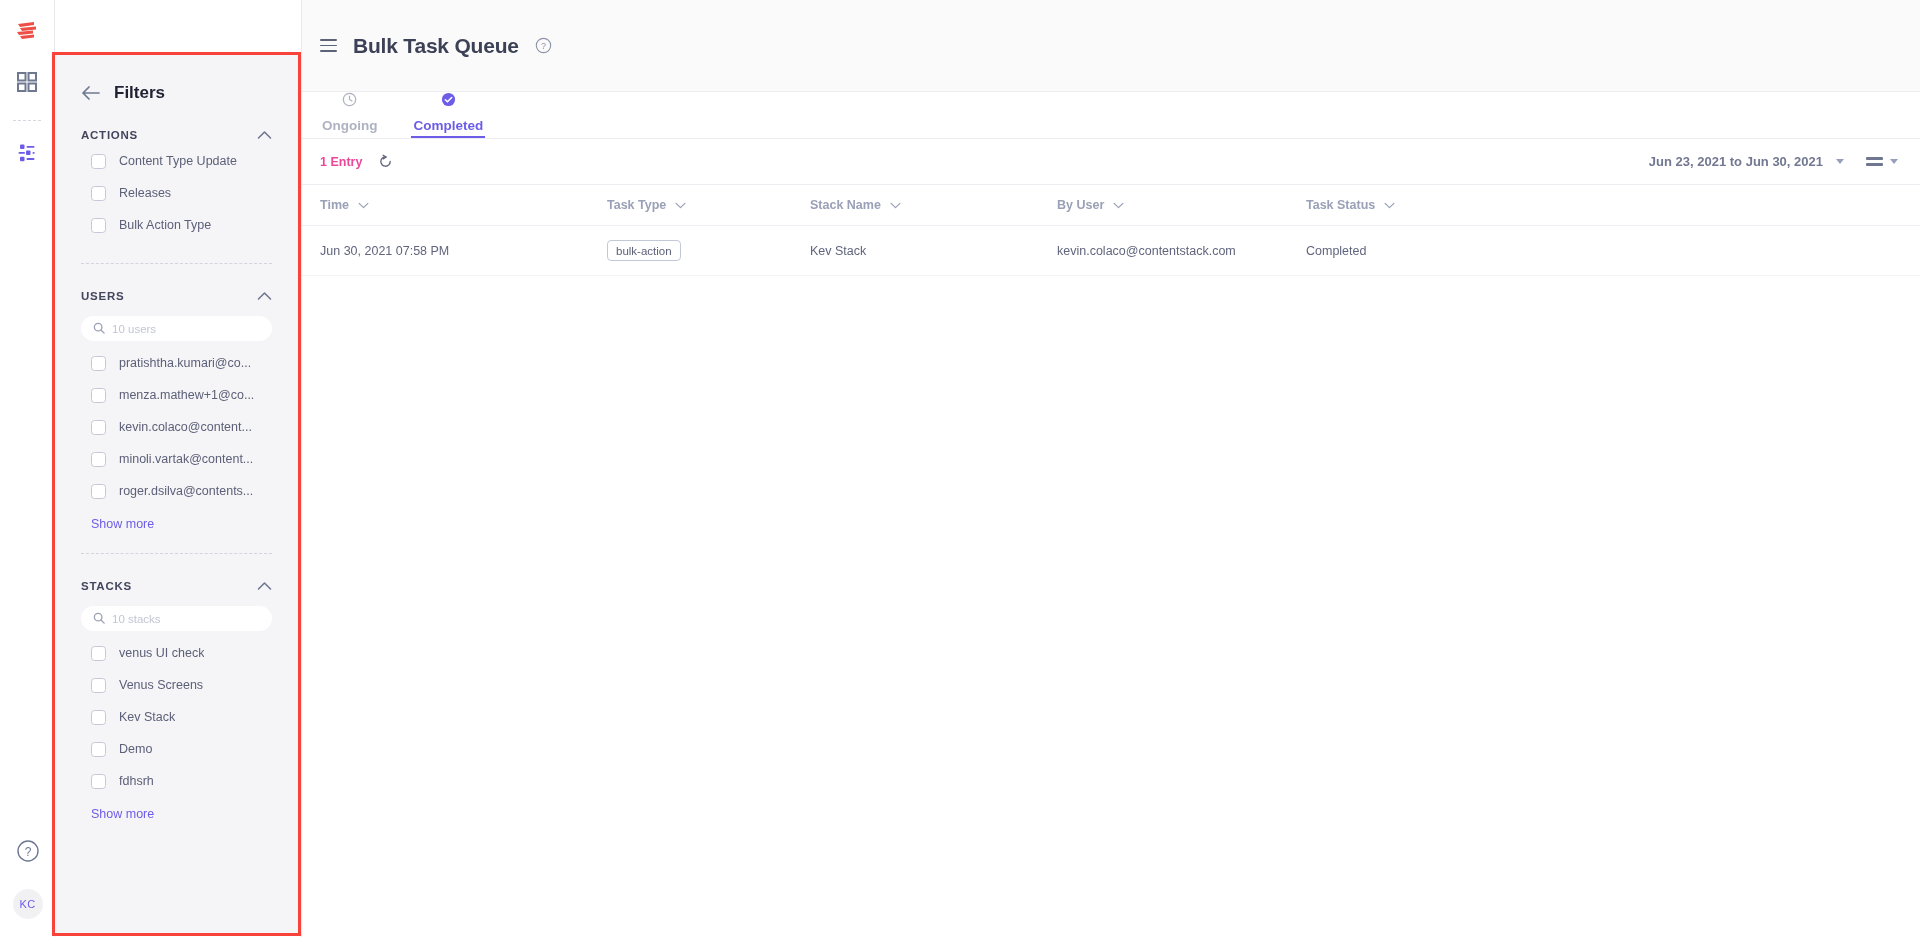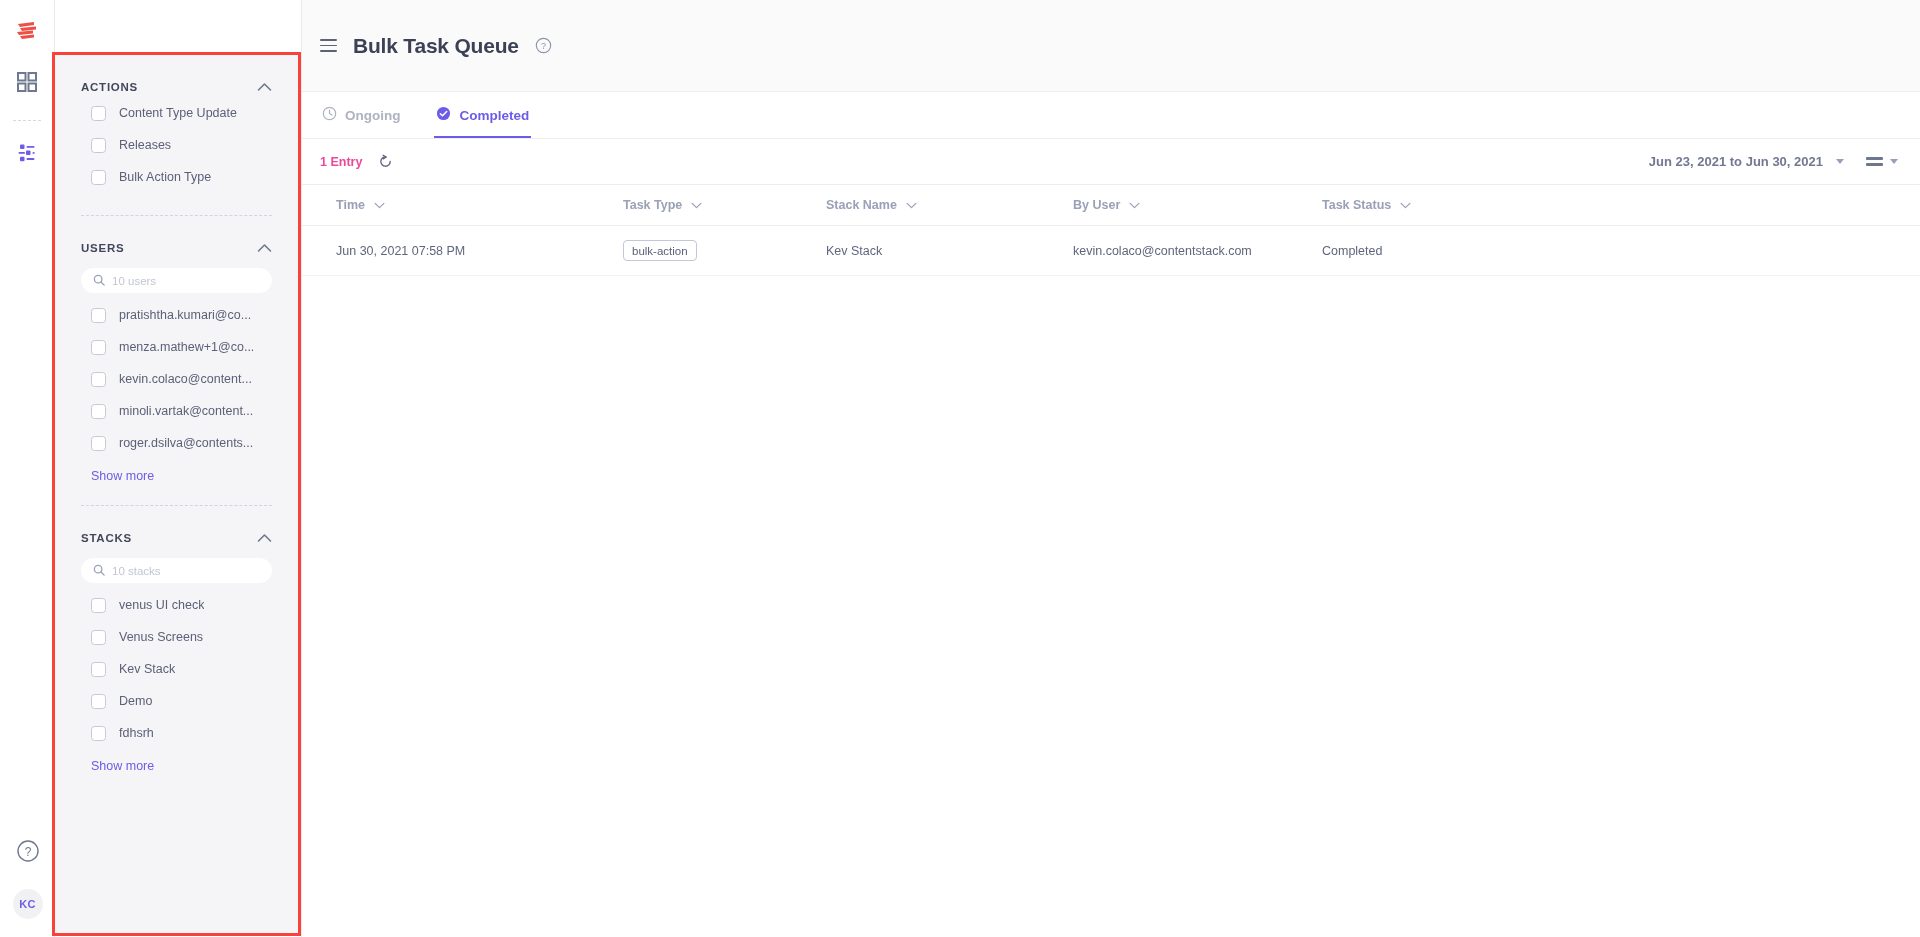--- a/index.html
+++ b/index.html
@@ -25,21 +25,21 @@
   .rail-items { margin-top: 16px; display: flex; flex-direction: column;
     align-items: center; width: 100%; }
   .rail-btn { width: 40px; height: 40px; display: flex; align-items: center;
     justify-content: center; border-radius: 6px; cursor: pointer; }
   .rail-sep { width: 28px; border-top: 1px dashed #d6d8e0; margin: 16px 0 14px 0; }
   .rail-bottom { position: absolute; bottom: 18px; left: 0; width: 55px;
     display: flex; flex-direction: column; align-items: center; gap: 22px; }
   .avatar {
     width: 30px; height: 30px; border-radius: 50%;
     background: #f1f1f4; color: #6c5ce7;
-    font-size: 11px; font-weight: bold;
+    font-size: 11px; font-weight: normal;
     display: flex; align-items: center; justify-content: center;
     letter-spacing: .3px; cursor: pointer;
   }
 
   
   .org-strip {
     position: absolute; left: 55px; top: 0; width: 246px; height: 53px;
     background: #ffffff;
     display: flex; flex-direction: column; justify-content: center;
     padding-left: 18px;
@@ -111,21 +111,21 @@
     border-bottom: 1px solid #ececf1;
   }
   .hamburger { display: flex; flex-direction: column; gap: 4px; cursor: pointer; }
   .hamburger span { width: 17px; height: 1.8px; background: #5d6278; border-radius: 1px; }
   .page-title { font-size: 21px; font-weight: bold; color: #3c4156; letter-spacing: -.2px; }
   .help-icon { cursor: pointer; display: flex; align-items: center; }
 
   .tabs { height: 47px; display: flex; align-items: stretch; gap: 32px;
     padding-left: 18px; border-bottom: 1px solid #ececf1; background: #fff; }
   .tab { display: flex; align-items: center; gap: 8px; cursor: pointer;
-    font-size: 13.5px; font-weight: bold; color: #aeb2c2; position: relative; padding: 0 2px; }
+    font-size: 13.5px; font-weight: bold; color: #aeb2c2; position: relative; padding: 0 2px; flex-direction: column; }
   .tab.active { color: #6c5ce7; }
   .tab.active::after { content: ""; position: absolute; left: 0; right: 0; bottom: 0;
     height: 2.5px; background: #6c5ce7; }
 
   .subbar { height: 46px; display: flex; align-items: center;
     padding: 0 22px 0 18px; border-bottom: 1px solid #ececf1; background: #fff; }
   .entry-count { font-size: 12.5px; font-weight: bold; color: #ec4899; }
   .refresh-icon { margin-left: 16px; cursor: pointer; display: flex; align-items: center; }
   .subbar-right { margin-left: auto; display: flex; align-items: center; gap: 22px; }
   .date-range { display: flex; align-items: center; gap: 13px; cursor: pointer;
@@ -139,21 +139,21 @@
   .view-bars i:nth-child(2) { width: 17px; }
 
   
   .table { width: 100%; }
   .thead, .trow { display: flex; align-items: center; padding: 0 18px; }
   .thead { height: 41px; border-bottom: 1px solid #eceef3; background: #fff; }
   .th { display: flex; align-items: center; gap: 9px; font-size: 12.5px;
     color: #9aa0b6; font-weight: bold; cursor: pointer; }
   .trow { height: 50px; border-bottom: 1px solid #f2f3f6; background: #fff; cursor: pointer; }
   .td { font-size: 12.5px; color: #60657d; }
-  .c-time   { width: 287px; flex: 0 0 287px; margin-left: 16px; }
+  .c-time   { width: 287px; flex: 0 0 287px; }
   .c-type   { width: 203px; flex: 0 0 203px; }
   .c-stack  { width: 247px; flex: 0 0 247px; }
   .c-user   { width: 249px; flex: 0 0 249px; }
   .c-status { width: 230px; flex: 0 0 230px; }
   .tag {
     display: inline-flex; align-items: center; height: 21px; padding: 0 8px;
     border: 1px solid #c3c7d6; border-radius: 4px;
     font-size: 11.5px; color: #5c6078; background: #fff;
   }
   .table-body { flex: 1; background: #fff; }
@@ -208,20 +208,28 @@
         </svg>
       </span>
       <div class="avatar">KC</div>
     </div>
   </div>
 
 
   <div class="sidebar-wrap">
     <div class="sidebar">
 
+      <div class="filters-head">
+        <span class="back-arrow">
+          <svg width="19" height="16" viewBox="0 0 19 16">
+            <path d="M8 2 L2 8 L8 14 M2 8 H18" fill="none" stroke="#6e7891" stroke-width="1.7" stroke-linecap="round" stroke-linejoin="round"></path>
+          </svg>
+        </span>
+        <span class="filters-title">Filters</span>
+      </div>
 
       <div class="section">
         <div class="section-head">
           <span class="section-title">ACTIONS</span>
           <span class="chev">
             <svg width="15" height="10" viewBox="0 0 15 10">
                 <path d="M1.5 8 L7.5 2 L13.5 8" fill="none" stroke="#6e7891" stroke-width="1.6" stroke-linecap="round" stroke-linejoin="round"></path>
               </svg>
           </span>
         </div>

